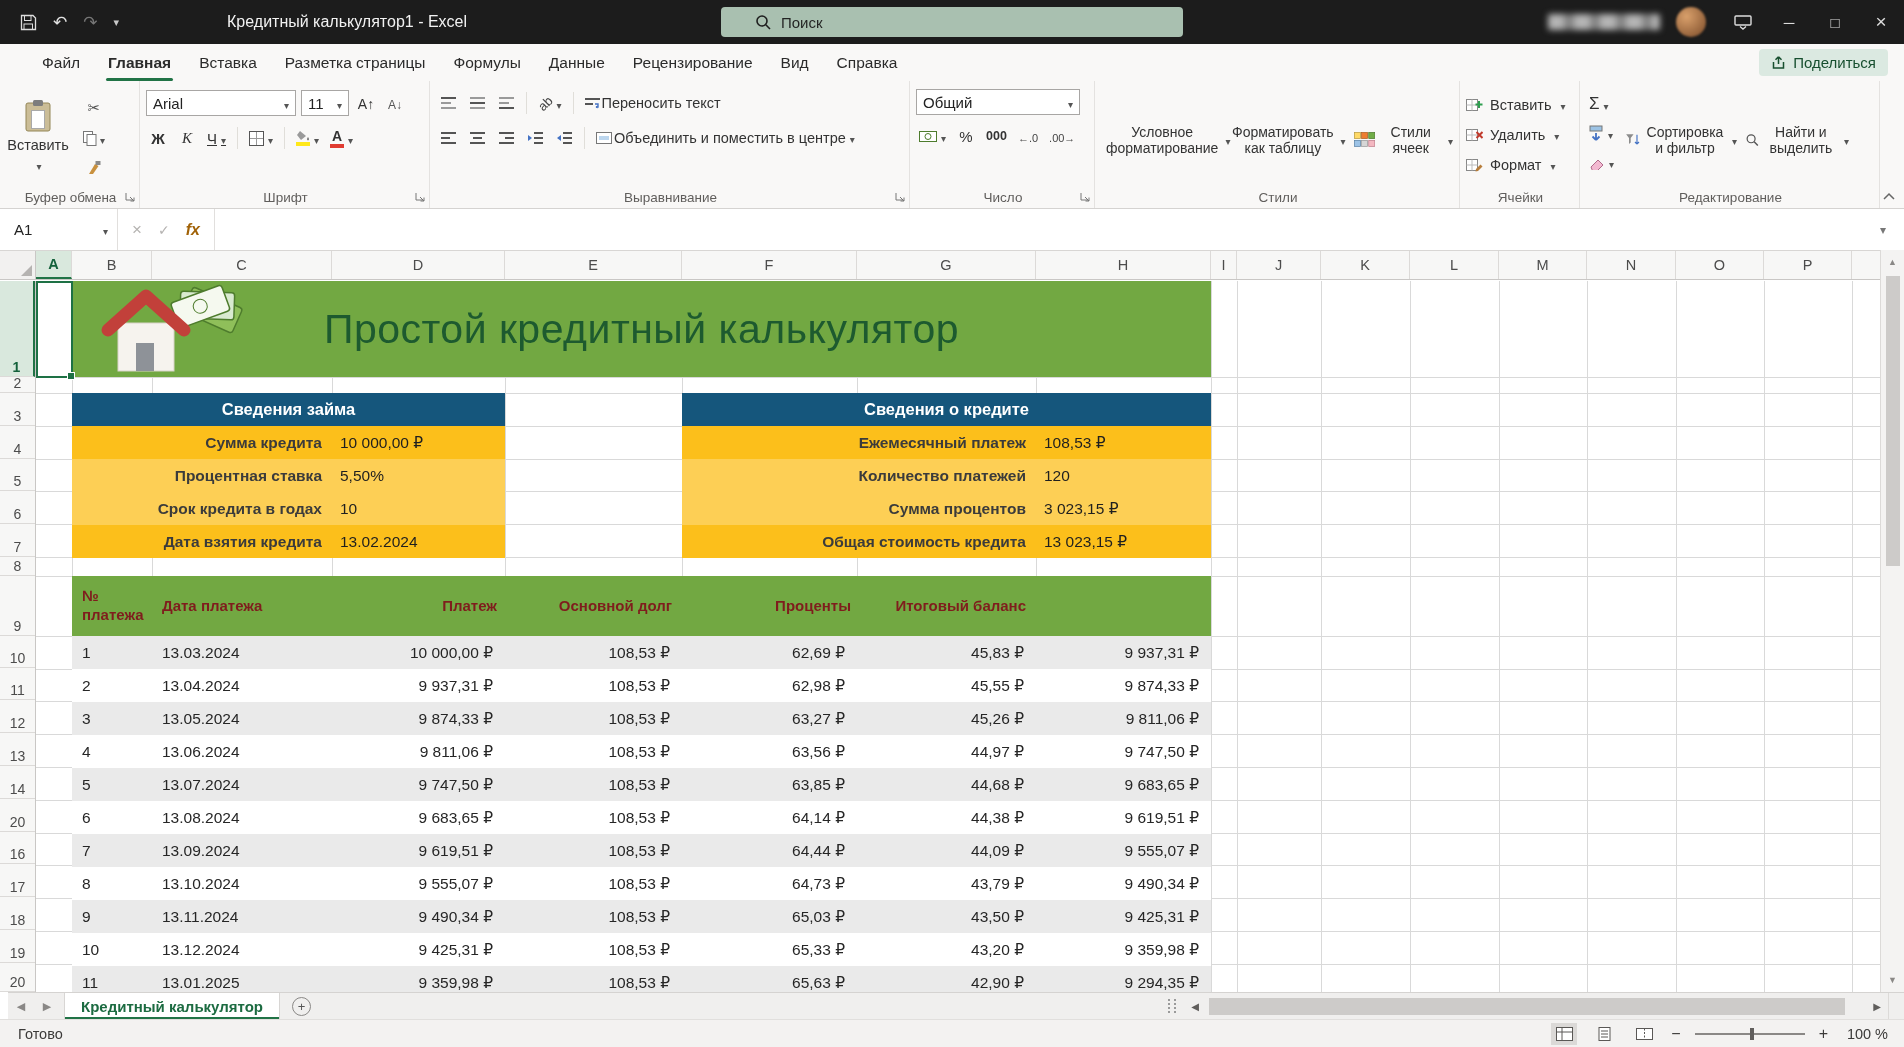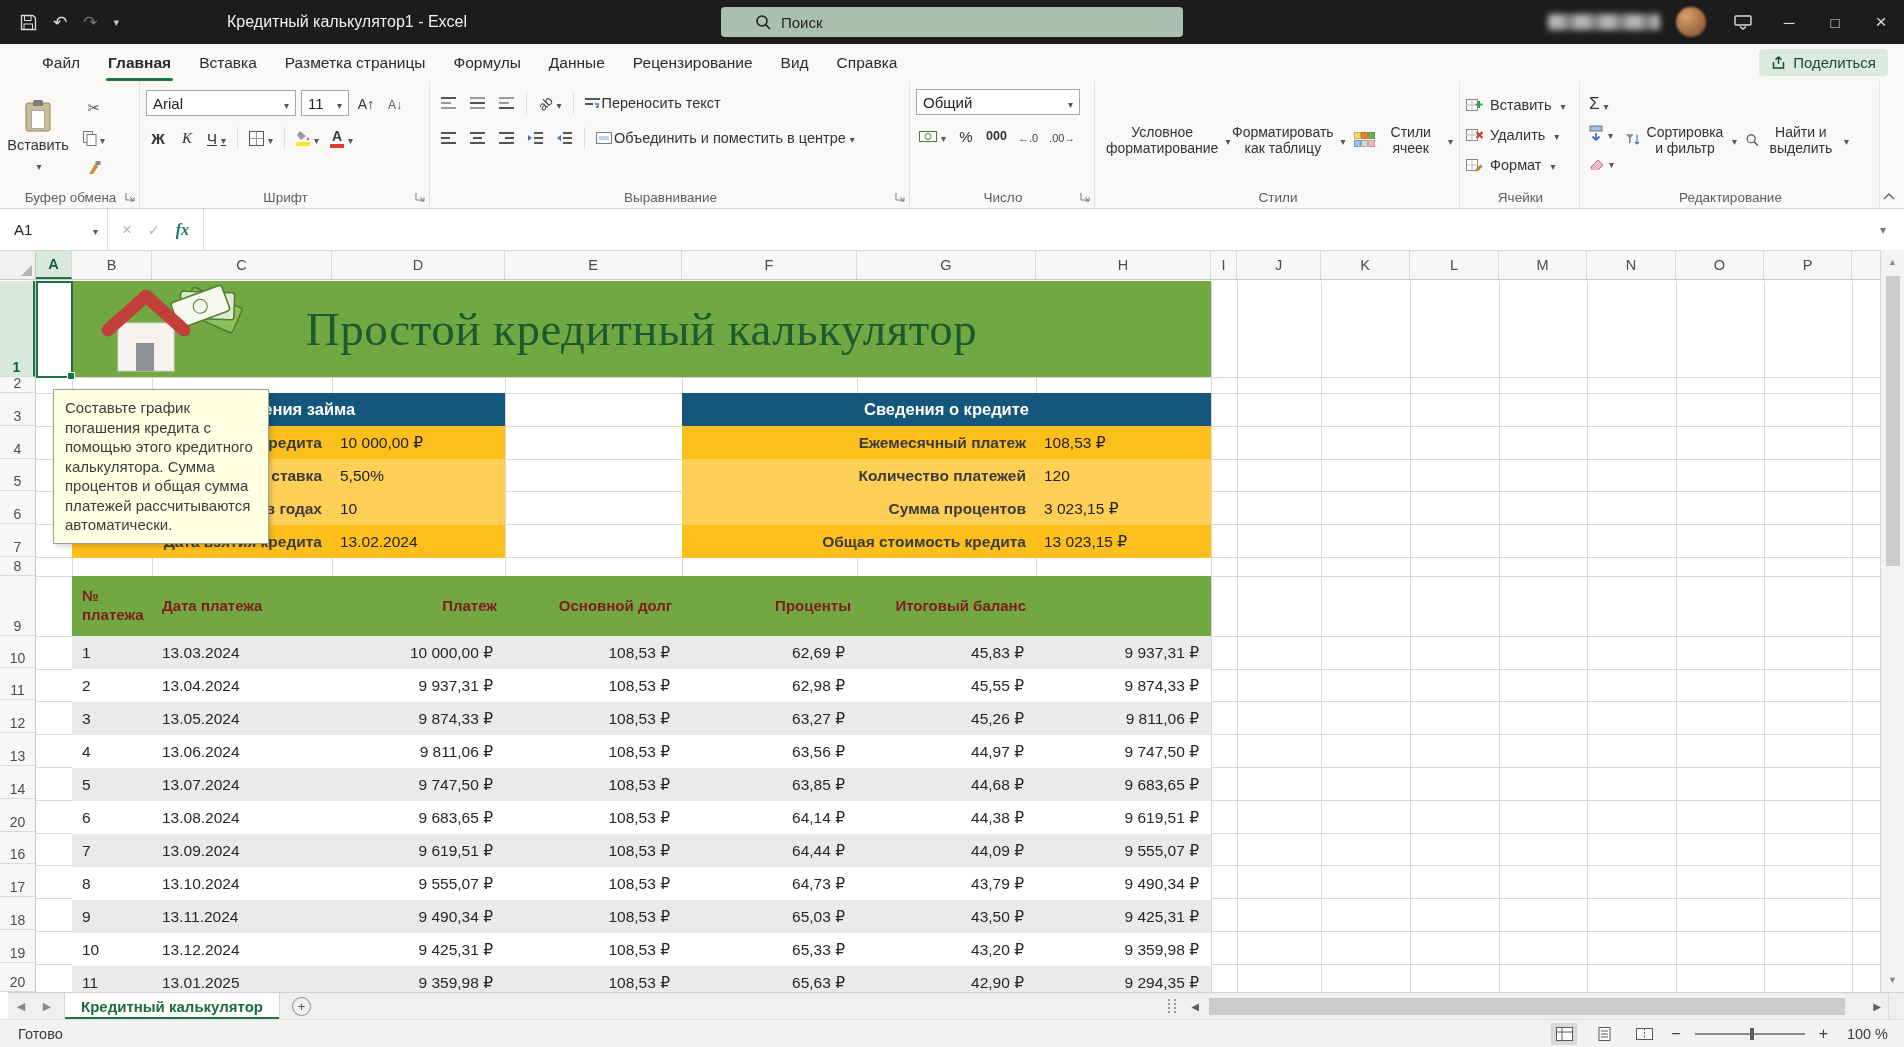--- a/index.html
+++ b/index.html
@@ -63,25 +63,25 @@
 .bigbtn{width:118px;display:flex;flex-direction:row;align-items:center;justify-content:flex-start;gap:5px;padding-top:5px;font-size:14px;line-height:1.15;color:#333;text-align:center}
 .cellcol{display:flex;flex-direction:column;gap:2px;padding-top:2px}
 .cellrow{display:flex;align-items:center;gap:7px;height:28px;font-size:14.5px;color:#333;white-space:nowrap}
 .edit-left{display:flex;flex-direction:column;gap:3px;padding-top:2px}
 .edit-left .tbtn{justify-content:flex-start}
 .sum{font-size:17px;color:#333}
 .rcollapse{position:absolute;right:8px;bottom:8px}
 
 
 .fbar{position:absolute;top:209px;left:0;width:100%;height:41px;background:#fff;display:flex;align-items:stretch;z-index:17}
-.namebox{width:108px;display:flex;align-items:center;justify-content:space-between;padding:0 9px 0 14px;font-size:15px;color:#222;border-right:1px solid #e1dfdd}
+.namebox{width:118px;display:flex;align-items:center;justify-content:space-between;padding:0 9px 0 14px;font-size:15px;color:#222;border-right:1px solid #e1dfdd}
 .fbtns{display:flex;align-items:center;gap:16px;padding:0 14px;border-right:1px solid #e1dfdd}
 .fb-x::after{content:"×";color:#b5b3b1;font-size:17px}
 .fb-ok::after{content:"✓";color:#b5b3b1;font-size:14px}
-.fx{font-family:Liberation Serif, serif;font-style:italic;font-weight:700;color:#0f766e;font-size:16px}
+.fx{font-family:Liberation Sans, sans-serif;font-style:italic;font-weight:700;color:#a16207;font-size:16px}
 .finput{flex:1;border:none;outline:none;font:15px "Liberation Sans","DejaVu Sans",sans-serif;padding:0 10px}
 .fexp{width:42px;display:flex;align-items:center;justify-content:center;color:#777;font-size:12px}
 
 
 .colheaders{position:absolute;top:250px;left:0;width:1880px;height:30px;background:#f7f7f6;border-bottom:1px solid #c9c7c5;border-top:1px solid #d8d6d4;display:flex;font-size:14.5px;color:#4c4c4c;z-index:5}
 .ch{height:100%;display:flex;align-items:center;justify-content:center;border-right:1px solid #dcdad8}
 .ch.corner{width:36px;position:relative;background:#f2f1f0;border-right:1px solid #c9c7c5}
 .ch.corner::after{content:"";position:absolute;right:3px;bottom:3px;border-left:11px solid transparent;border-bottom:11px solid #b5b3b1}
 .ch.selcol{background:#d9e8dd;color:#14613b;font-weight:700;border-bottom:2px solid #217346}
 .ch.filler{flex:1;border-right:none}
@@ -90,21 +90,21 @@
 .rh.selrow{background:#d9e8dd;color:#14613b;font-weight:700;border-right:2px solid #217346}
 
 
 .grid{position:absolute;left:36px;top:281px;width:1844px;height:711px;background:#fff;overflow:hidden;z-index:4}
 .grid .gl i{position:absolute;background:#d9d9d9}
 .grid .vl{top:0;bottom:0;width:1px}
 .grid .hl{left:0;right:0;height:1px}
 
 
 .banner{position:absolute;left:36px;top:0;width:1139px;height:96px;background:#72a842;z-index:2;display:flex;align-items:center;justify-content:center}
-.banner-title{font-family:Liberation Serif, serif;font-size:47px;color:#1d5a2f;letter-spacing:.5px}
+.banner-title{font-family:Liberation Sans, sans-serif;font-size:41px;color:#1d5a2f;letter-spacing:.5px}
 .banner-art{position:absolute;left:16px;top:2px}
 
 
 .sel-a1{position:absolute;left:0;top:0;width:37px;height:97px;background:#fff;border:2px solid #1e7145;z-index:3}
 .sel-a1::after{content:"";position:absolute;right:-4px;bottom:-4px;width:6px;height:6px;background:#1e7145;border:1px solid #fff}
 
 
 .infotable{position:absolute;z-index:2}
 .t-head{height:33px;background:#15567c;color:#fff;font-weight:700;font-size:16.5px;display:flex;align-items:center;justify-content:center}
 .info-row{display:flex;height:33px;align-items:center}
@@ -847,21 +847,20 @@
             <div class="sc c3 R">108,53 ₽</div>
             <div class="sc c4 R">65,63 ₽</div>
             <div class="sc c5 R">42,90 ₽</div>
             <div class="sc c6 R">9 294,35 ₽</div>
           </div>
         </div>
     </div>
 
     <div class="sel-a1"></div>
 
-    <div class="tooltip">Составьте график погашения кредита с помощью этого кредитного калькулятора. Сумма процентов и общая сумма платежей рассчитываются автоматически.</div>
   </div>
 
   <div class="vscroll">
     <div class="vup"></div>
     <div class="vthumb"></div>
     <div class="vdown"></div>
   </div>
 
   <div class="tabsbar">
     <div class="snav l"></div>

